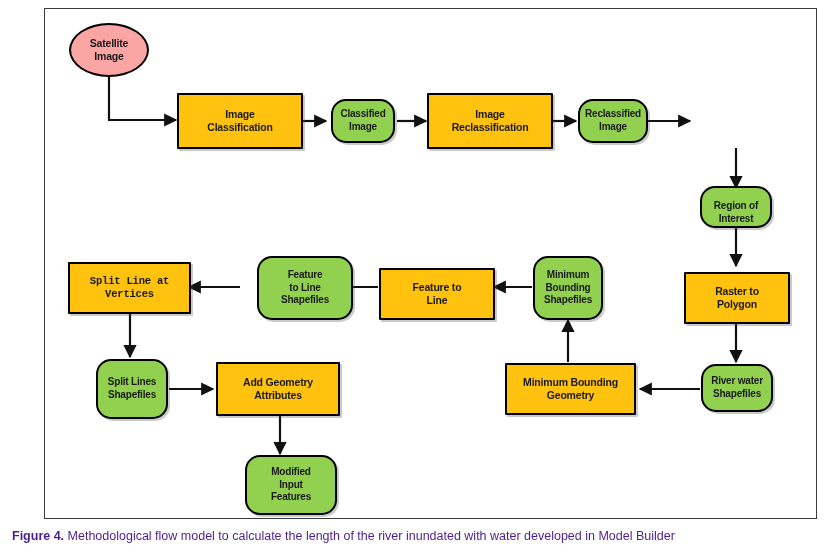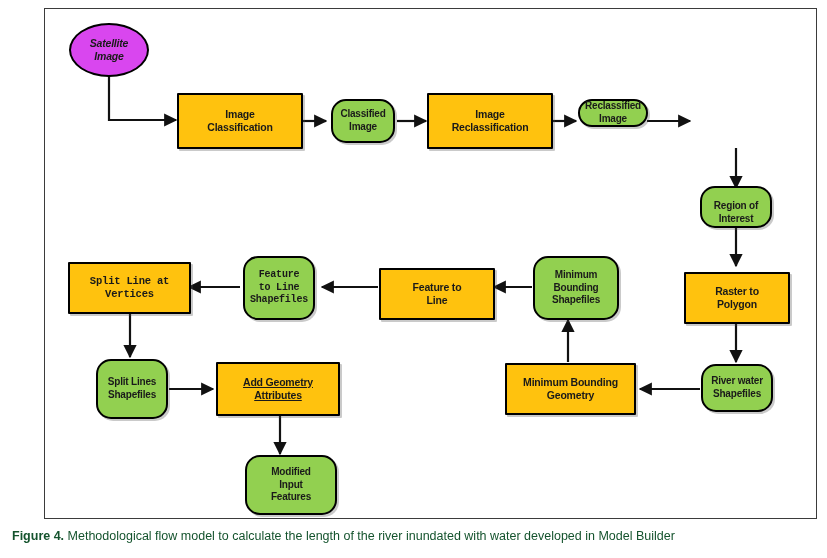--- a/index.html
+++ b/index.html
@@ -57,33 +57,32 @@
     border-radius: 1px;
     box-shadow: 2px 2px 0 rgba(80,80,80,0.30);
   }
   .data {
     background: #92D050;
     border: 2.5px solid #000000;
     border-radius: 15px;
     box-shadow: 2px 2px 0 rgba(80,80,80,0.30);
   }
   .term {
-    background: #d946ef;
+    background: #fca5a5;
     border: 2.5px solid #000000;
     border-radius: 50%;
-    font-style: italic;
   }
   #caption {
     position: absolute;
     left: 12px;
     top: 529px;
     width: 800px;
     font-family: "Liberation Sans", sans-serif;
     font-size: 12.5px;
-    color: #14532d;
+    color: #4c1d95;
     white-space: nowrap;
   }
   #caption .cap-label {
     font-weight: bold;
   }
 </style>
 </head>
 <body>
 
 <div id="page">
@@ -145,21 +144,21 @@
   <div class="node data" style="left:331px; top:99px; width:64px; height:44px; font-size:10px;">
     <span class="ln">Classified</span>
     <span class="ln">Image</span>
   </div>
 
   <div class="node proc" style="left:427px; top:93px; width:126px; height:56px; font-size:10.5px;">
     <span class="ln">Image</span>
     <span class="ln">Reclassification</span>
   </div>
 
-  <div class="node data" style="left:578px; top:99px; width:70px; height:28px; font-size:10px;">
+  <div class="node data" style="left:578px; top:99px; width:70px; height:44px; font-size:10px;">
     <span class="ln">Reclassified</span>
     <span class="ln">Image</span>
   </div>
 
 
   <div class="node data" style="left:700px; top:186px; width:72px; height:42px; font-size:10px;justify-content:flex-end;">
     <span class="ln">Region of</span>
     <span class="ln">Interest</span>
   </div>
 
@@ -171,48 +170,48 @@
   <div class="node data" style="left:701px; top:364px; width:72px; height:48px; font-size:10px;">
     <span class="ln">River water</span>
     <span class="ln">Shapefiles</span>
   </div>
 
   <div class="node proc" style="left:505px; top:363px; width:131px; height:52px; font-size:10.5px;">
     <span class="ln">Minimum Bounding</span>
     <span class="ln">Geometry</span>
   </div>
 
-  <div class="node data" style="left:533px; top:256px; width:86px; height:64px; font-size:10px;">
+  <div class="node data" style="left:533px; top:256px; width:70px; height:64px; font-size:10px;">
     <span class="ln">Minimum</span>
     <span class="ln">Bounding</span>
     <span class="ln">Shapefiles</span>
   </div>
 
   <div class="node proc" style="left:379px; top:268px; width:116px; height:52px; font-size:10.5px;">
     <span class="ln">Feature to</span>
     <span class="ln">Line</span>
   </div>
 
-  <div class="node data" style="left:243px; top:256px; width:72px; height:64px; font-size:10px;font-family:Liberation Mono, monospace;">
+  <div class="node data" style="left:257px; top:256px; width:96px; height:64px; font-size:10px;">
     <span class="ln">Feature</span>
     <span class="ln">to Line</span>
     <span class="ln">Shapefiles</span>
   </div>
 
   <div class="node proc" style="left:68px; top:262px; width:123px; height:52px; font-size:10.5px;font-family:Liberation Mono, monospace;">
     <span class="ln">Split Line at</span>
     <span class="ln">Vertices</span>
   </div>
 
   <div class="node data" style="left:96px; top:359px; width:72px; height:60px; font-size:10px;">
     <span class="ln">Split Lines</span>
     <span class="ln">Shapefiles</span>
   </div>
 
-  <div class="node proc" style="left:216px; top:362px; width:124px; height:54px; font-size:10.5px;text-decoration:underline;">
+  <div class="node proc" style="left:216px; top:362px; width:124px; height:54px; font-size:10.5px;">
     <span class="ln">Add Geometry</span>
     <span class="ln">Attributes</span>
   </div>
 
   <div class="node data" style="left:245px; top:455px; width:92px; height:60px; font-size:10px;">
     <span class="ln">Modified</span>
     <span class="ln">Input</span>
     <span class="ln">Features</span>
   </div>
 

